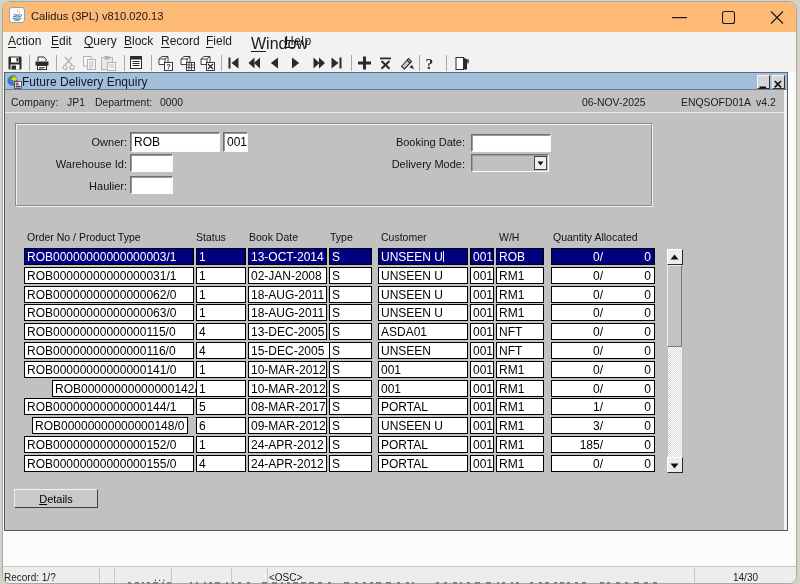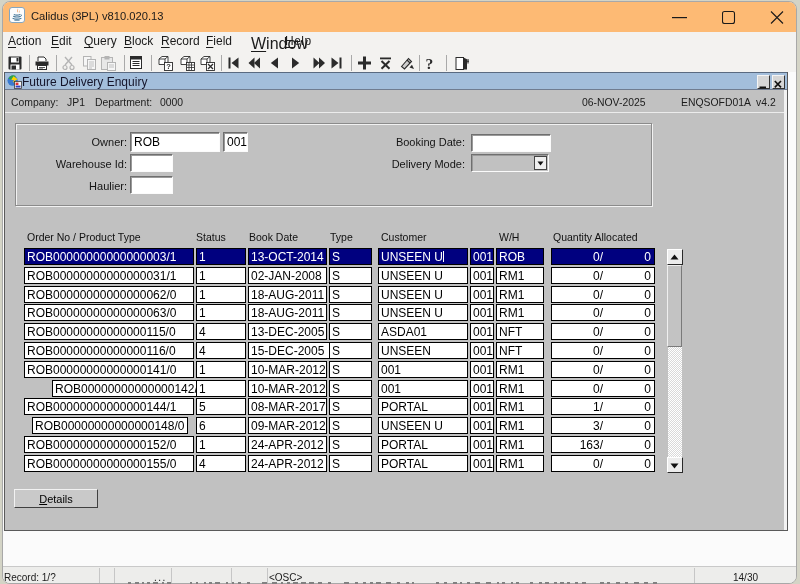--- a/index.html
+++ b/index.html
@@ -386,21 +386,21 @@
 <div class="cell" style="left:470px;top:417px;width:24px;">001</div>
 <div class="cell" style="left:496px;top:417px;width:48px;">RM1</div>
 <div class="cell qty" style="left:551px;top:417px;width:104px;"><span style="right:51px">3/</span><span style="right:3px">0</span></div>
 <div class="cell" style="left:24px;top:436px;width:170px;">ROB00000000000000152/0</div>
 <div class="cell" style="left:196px;top:436px;width:50px;">1</div>
 <div class="cell" style="left:248px;top:436px;width:79px;">24-APR-2012</div>
 <div class="cell" style="left:329px;top:436px;width:43px;">S</div>
 <div class="cell" style="left:378px;top:436px;width:90px;">PORTAL</div>
 <div class="cell" style="left:470px;top:436px;width:24px;">001</div>
 <div class="cell" style="left:496px;top:436px;width:48px;">RM1</div>
-<div class="cell qty" style="left:551px;top:436px;width:104px;"><span style="right:51px">163/</span><span style="right:3px">0</span></div>
+<div class="cell qty" style="left:551px;top:436px;width:104px;"><span style="right:51px">185/</span><span style="right:3px">0</span></div>
 <div class="cell" style="left:24px;top:455px;width:170px;">ROB00000000000000155/0</div>
 <div class="cell" style="left:196px;top:455px;width:50px;">4</div>
 <div class="cell" style="left:248px;top:455px;width:79px;">24-APR-2012</div>
 <div class="cell" style="left:329px;top:455px;width:43px;">S</div>
 <div class="cell" style="left:378px;top:455px;width:90px;">PORTAL</div>
 <div class="cell" style="left:470px;top:455px;width:24px;">001</div>
 <div class="cell" style="left:496px;top:455px;width:48px;">RM1</div>
 <div class="cell qty" style="left:551px;top:455px;width:104px;"><span style="right:51px">0/</span><span style="right:3px">0</span></div>
         </div>
         <div id="vsb">

